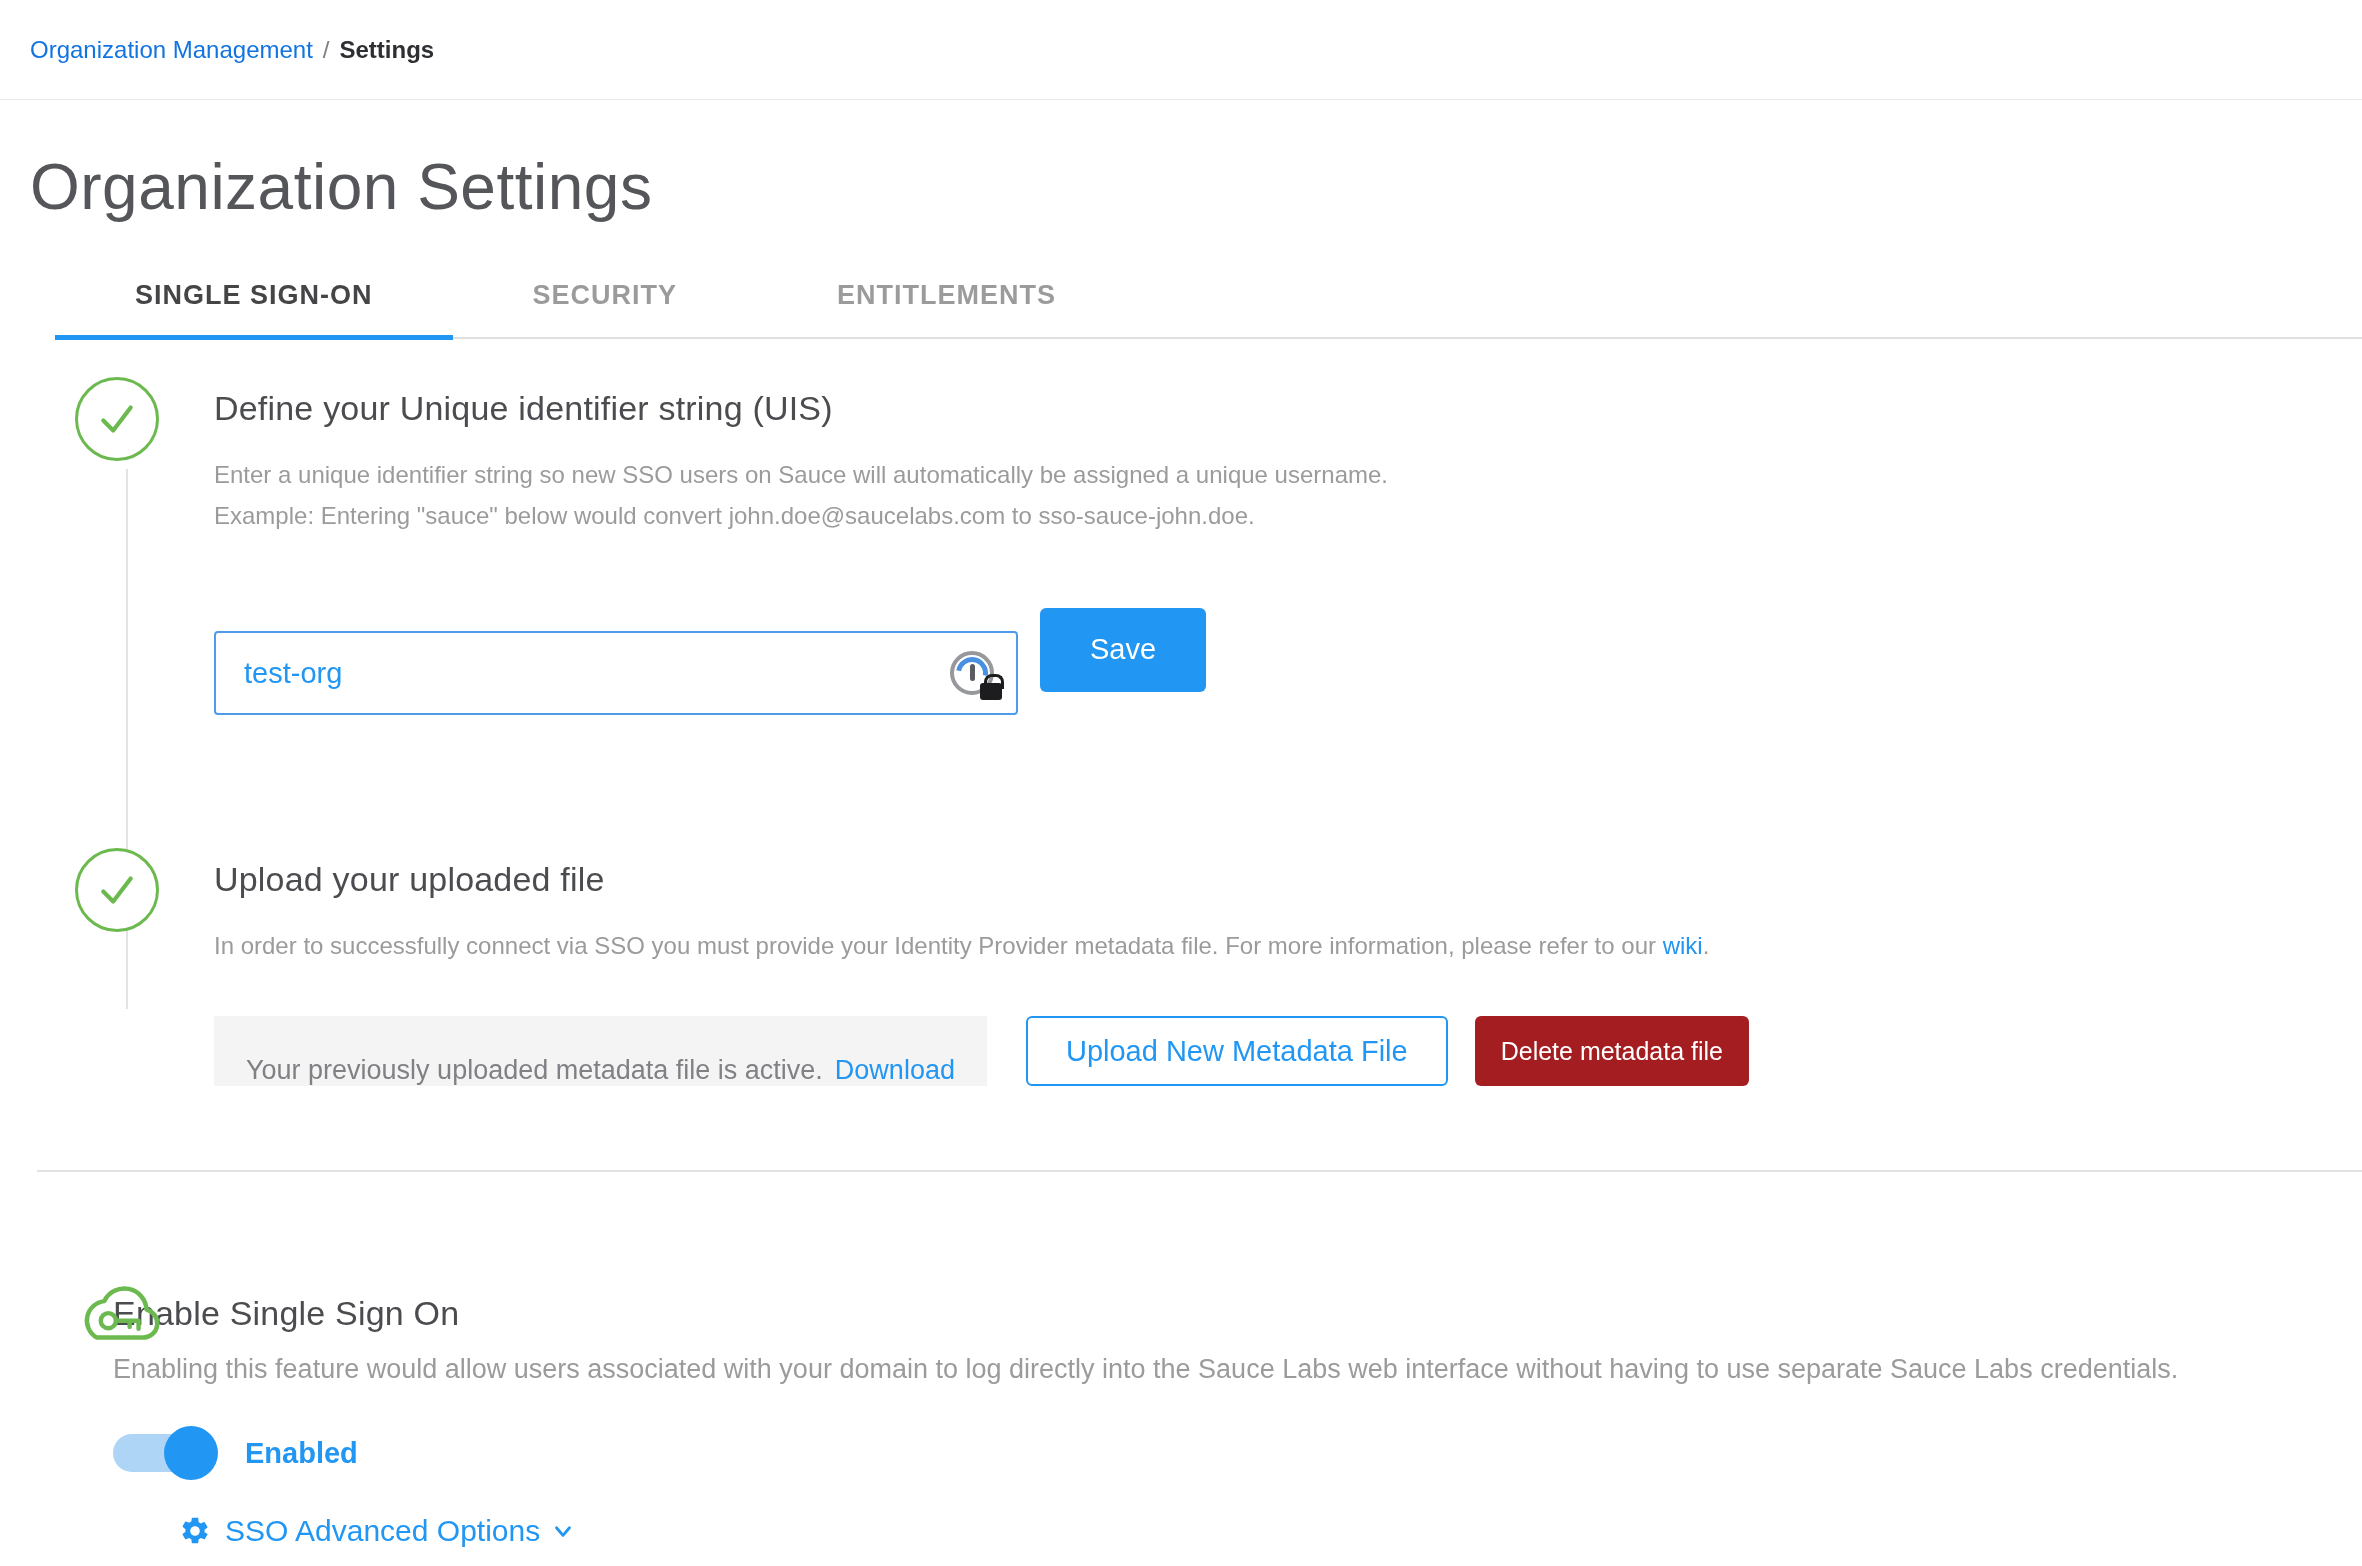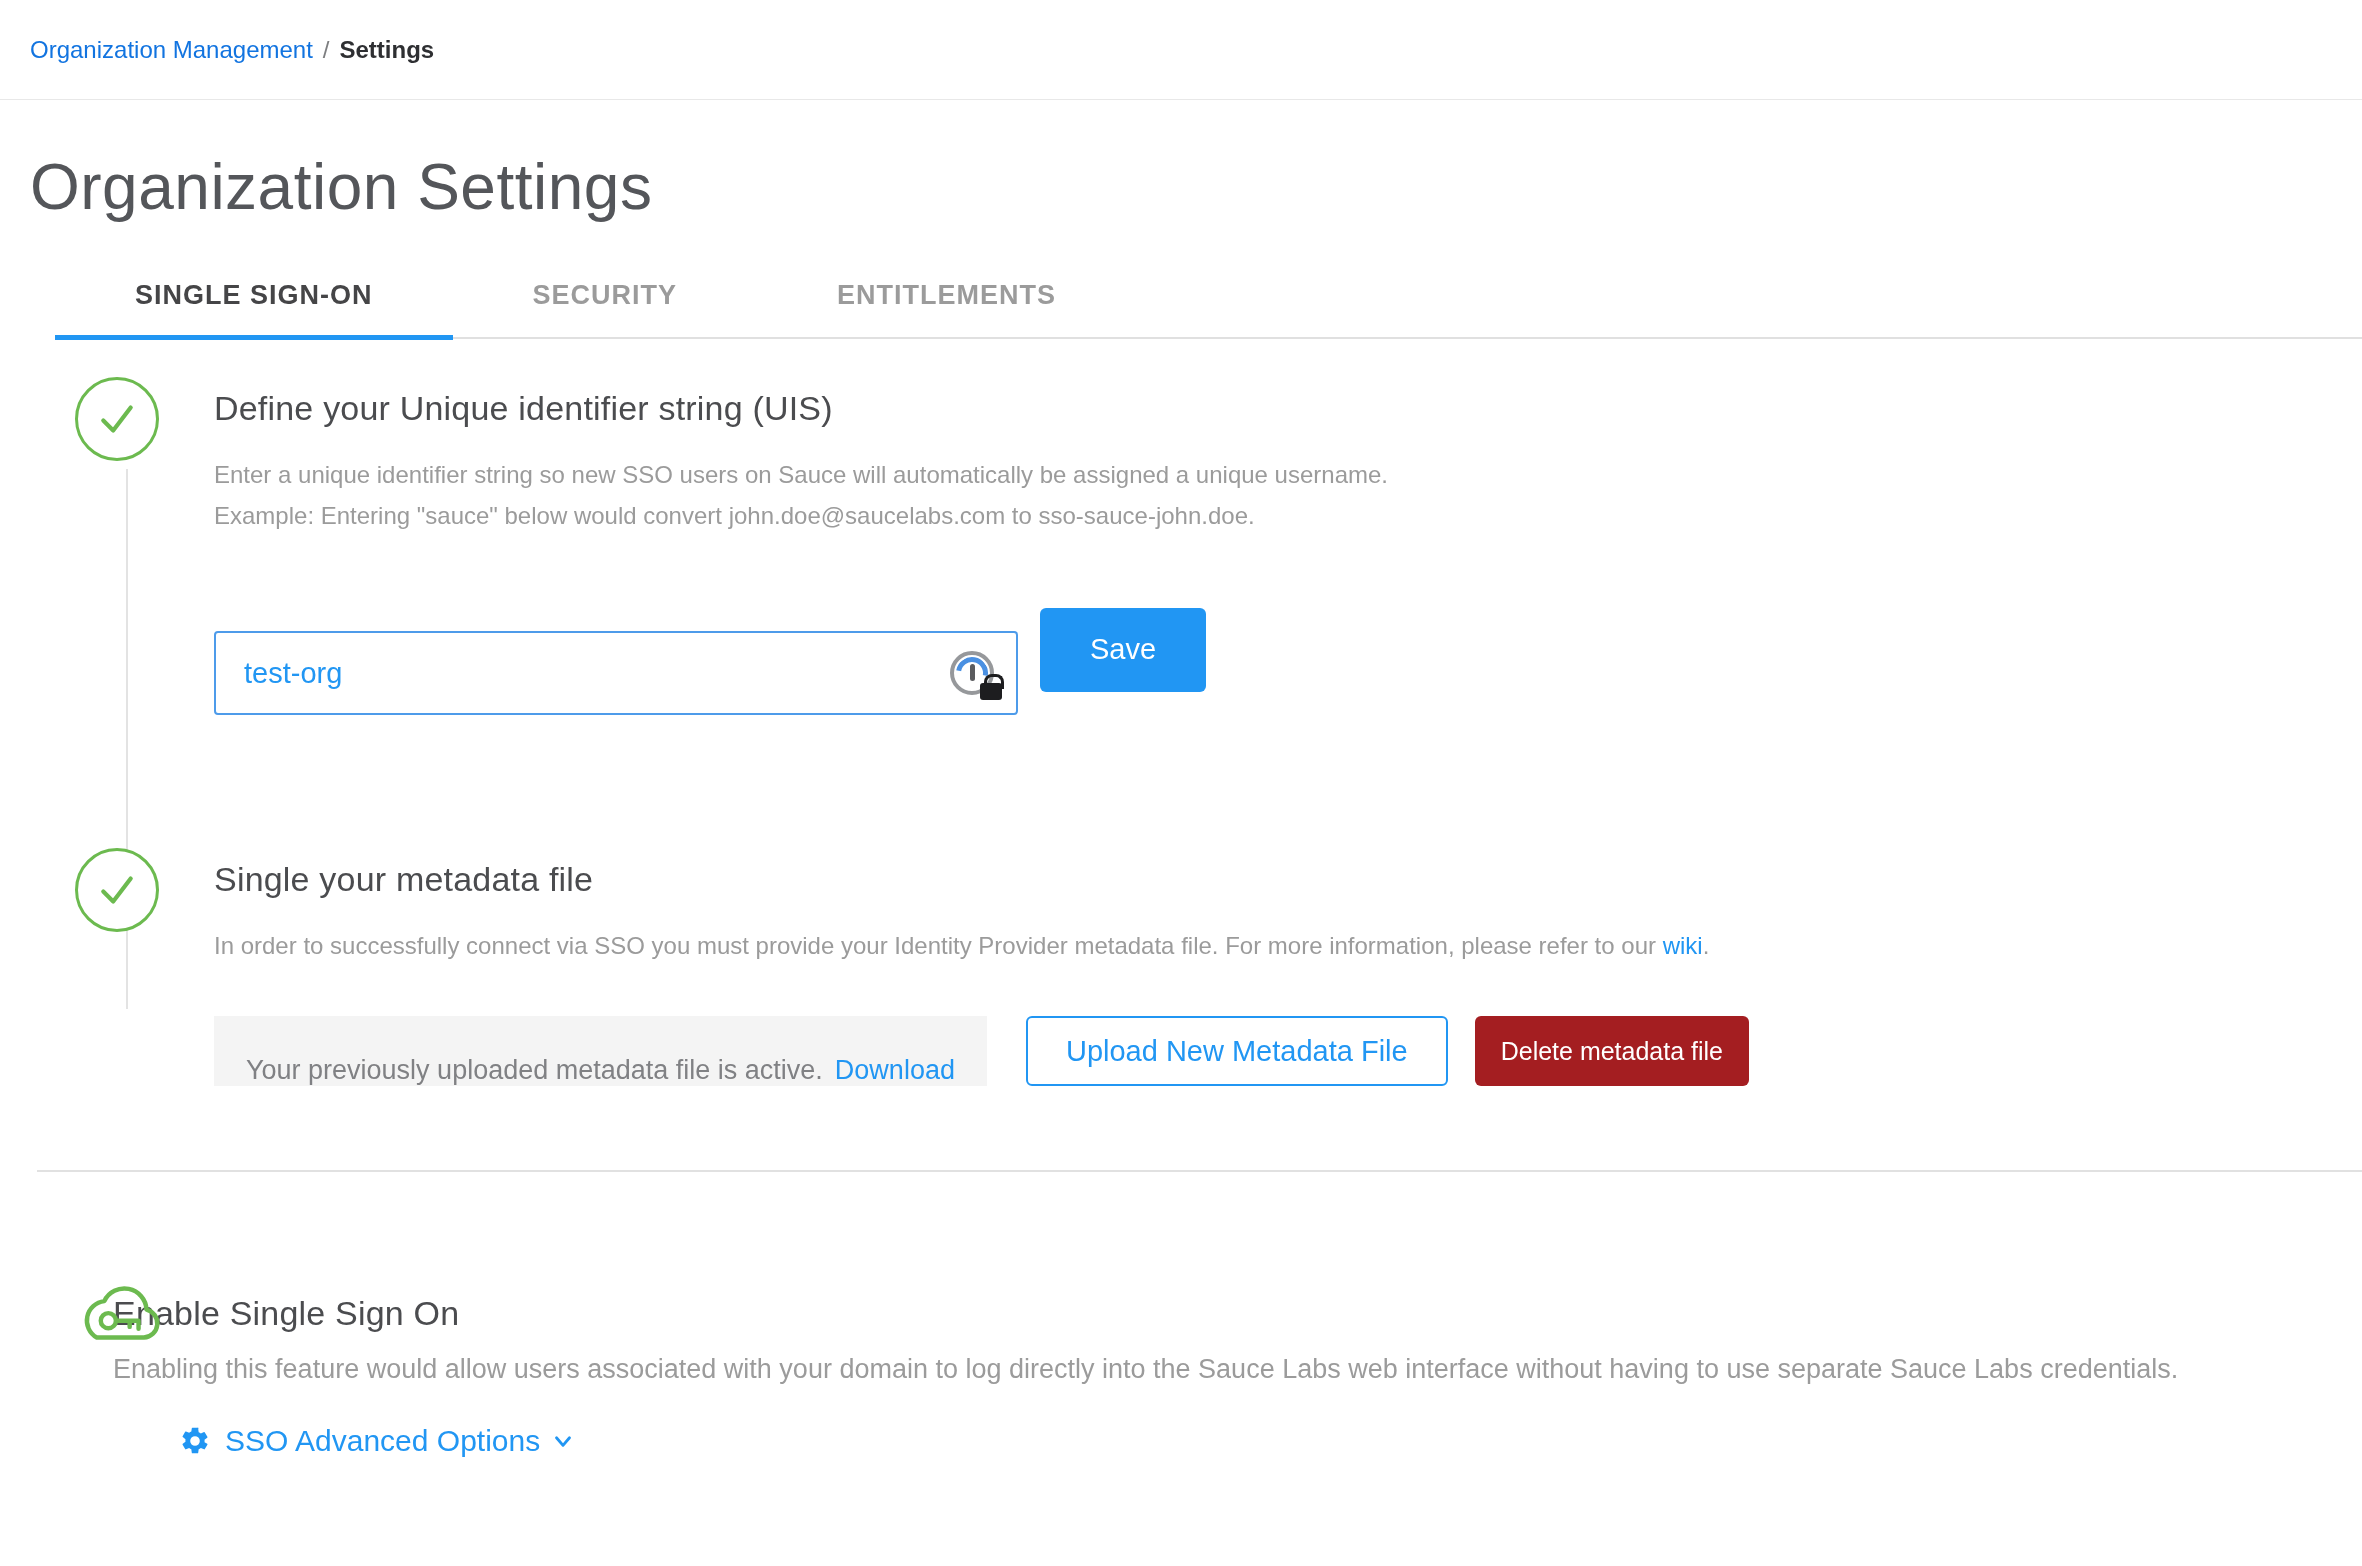--- a/index.html
+++ b/index.html
@@ -117,21 +117,21 @@
         <button class="save-btn">Save</button>
       </div>
     </div>
 
     <div class="step step2">
       <div class="step-badge">
         <svg width="64" height="64" viewBox="0 0 84 84">
           <polyline points="24,44 37,57 60,27" fill="none" stroke="#6cba4f" stroke-width="5.5" stroke-linecap="round" stroke-linejoin="round"></polyline>
         </svg>
       </div>
-      <div class="section-heading">Single your metadata file</div>
+      <div class="section-heading">Upload your uploaded file</div>
       <div class="section-desc">
         <span>In order to successfully connect via SSO you must provide your Identity Provider metadata file. For more information, please refer to our </span><a class="inline-link">wiki</a><span>.</span>
       </div>
       <div class="meta-actions">
         <div class="meta-status">
           <span>Your previously uploaded metadata file is active.</span>
           <a class="inline-link dl">Download</a>
         </div>
         <button class="upload-btn">Upload New Metadata File</button>
         <button class="delete-btn">Delete metadata file</button>
@@ -145,20 +145,26 @@
   <div class="sso-section">
     <div class="sso-icon">
       <svg width="94" height="80" viewBox="0 0 104 90">
         <path d="M27 76 H80 A16 16 0 0 0 83 44.5 A25 25 0 0 0 35.5 35 A22 22 0 0 0 27 76 Z" fill="none" stroke="#6cba4f" stroke-width="5" stroke-linejoin="round" stroke-linecap="round"></path>
         <circle cx="40" cy="57" r="8.5" fill="none" stroke="#6cba4f" stroke-width="5"></circle>
         <path d="M49 57 H74 M74 57 V66 M64 57 V64" fill="none" stroke="#6cba4f" stroke-width="5" stroke-linecap="round"></path>
       </svg>
     </div>
     <div class="section-heading">Enable Single Sign On</div>
     <div class="sso-desc">Enabling this feature would allow users associated with your domain to log directly into the Sauce Labs web interface without having to use separate Sauce Labs credentials.</div>
+    <div class="toggle-row">
+      <div class="toggle">
+        <div class="toggle-knob"></div>
+      </div>
+      <div class="toggle-label">Enabled</div>
+    </div>
     <div class="advanced-row">
       <svg width="32" height="32" viewBox="0 0 24 24">
         <path fill="#2196f3" d="M19.14,12.94a7.07,7.07,0,0,0,.05-.94,7.07,7.07,0,0,0-.05-.94l2.03-1.58a.49.49,0,0,0,.12-.62l-1.92-3.32a.49.49,0,0,0-.6-.22l-2.39,1a7.22,7.22,0,0,0-1.62-.94l-.36-2.54A.48.48,0,0,0,13.92,2H10.08a.48.48,0,0,0-.48.41L9.24,4.95a7.22,7.22,0,0,0-1.62.94l-2.39-1a.49.49,0,0,0-.6.22L2.71,8.43a.49.49,0,0,0,.12.62l2.03,1.58a7.07,7.07,0,0,0-.05.94,7.07,7.07,0,0,0,.05.94L2.83,14.1a.49.49,0,0,0-.12.62l1.92,3.32a.49.49,0,0,0,.6.22l2.39-1a7.22,7.22,0,0,0,1.62.94l.36,2.54a.48.48,0,0,0,.48.41h3.84a.48.48,0,0,0,.48-.41l.36-2.54a7.22,7.22,0,0,0,1.62-.94l2.39,1a.49.49,0,0,0,.6-.22l1.92-3.32a.49.49,0,0,0-.12-.62ZM12,15.6A3.6,3.6,0,1,1,15.6,12,3.6,3.6,0,0,1,12,15.6Z"></path>
       </svg>
       <span class="advanced-label">SSO Advanced Options</span>
       <svg width="26" height="26" viewBox="0 0 24 24">
         <polyline points="6,9 12,16 18,9" fill="none" stroke="#2196f3" stroke-width="2.6" stroke-linecap="round" stroke-linejoin="round"></polyline>
       </svg>
     </div>
   </div>

